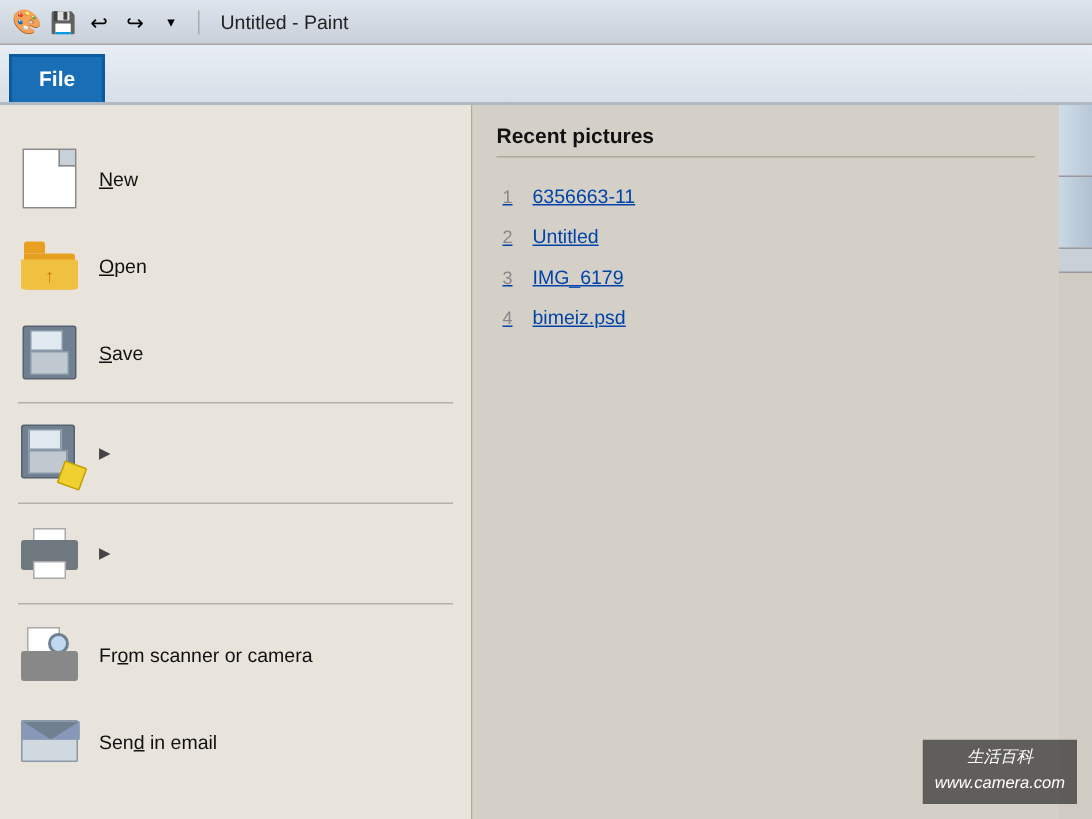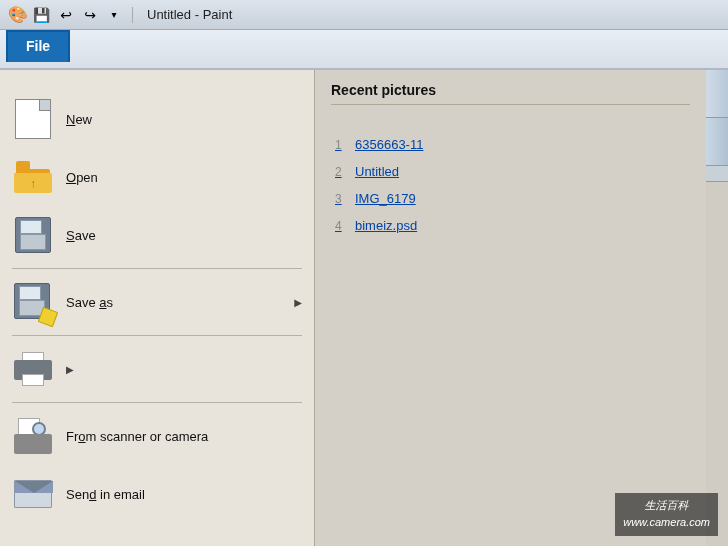--- a/index.html
+++ b/index.html
@@ -45,21 +45,21 @@
       margin-left: 10px;
       font-size: 13px;
       color: #222;
     }
 
     
     .ribbon-bar {
       height: 40px;
       background: linear-gradient(to bottom, #e8eef4, #d8dfe8);
       display: flex;
-      align-items: flex-start;
+      align-items: flex-end;
       border-bottom: 2px solid #b0b8c4;
     }
     .file-tab {
       background: #1a6eb5;
       color: white;
       font-weight: bold;
       padding: 6px 18px 8px 18px;
       font-size: 14px;
       cursor: pointer;
       border: 2px solid #0d5a9e;
@@ -273,21 +273,21 @@
     
     .recent-panel {
       flex: 1;
       background: #d4d0c8;
       padding: 12px 16px;
     }
     .recent-title {
       font-size: 14px;
       font-weight: bold;
       color: #111;
-      margin-bottom: 26px;
+      margin-bottom: 12px;
       padding-bottom: 6px;
       border-bottom: 1px solid #b0a898;
     }
     .recent-list {
       list-style: none;
     }
     .recent-item {
       display: flex;
       align-items: center;
       padding: 6px 4px;
@@ -395,23 +395,20 @@
 
     <div class="menu-separator"></div>
 
     <div class="menu-item">
       <div class="menu-item-icon">
         <div style="position:relative; width:38px; height:38px;">
           <div class="icon-save-disk" style="position:absolute; top:0; left:0;"></div>
           <div style="position:absolute; bottom:-4px; right:-4px; width:16px; height:16px; background:#f0d030; transform:rotate(20deg); border-radius:1px; border:1px solid #c0a000;"></div>
         </div>
       </div>
-      <span class="menu-item-label">
-        Save <span class="underline">a</span>s
-      </span>
       <span class="menu-item-arrow">▶</span>
     </div>
 
     <div class="menu-separator"></div>
 
     <div class="menu-item">
       <div class="menu-item-icon">
         <div class="icon-print">
           <div class="print-paper-top"></div>
           <div class="print-body"></div>

